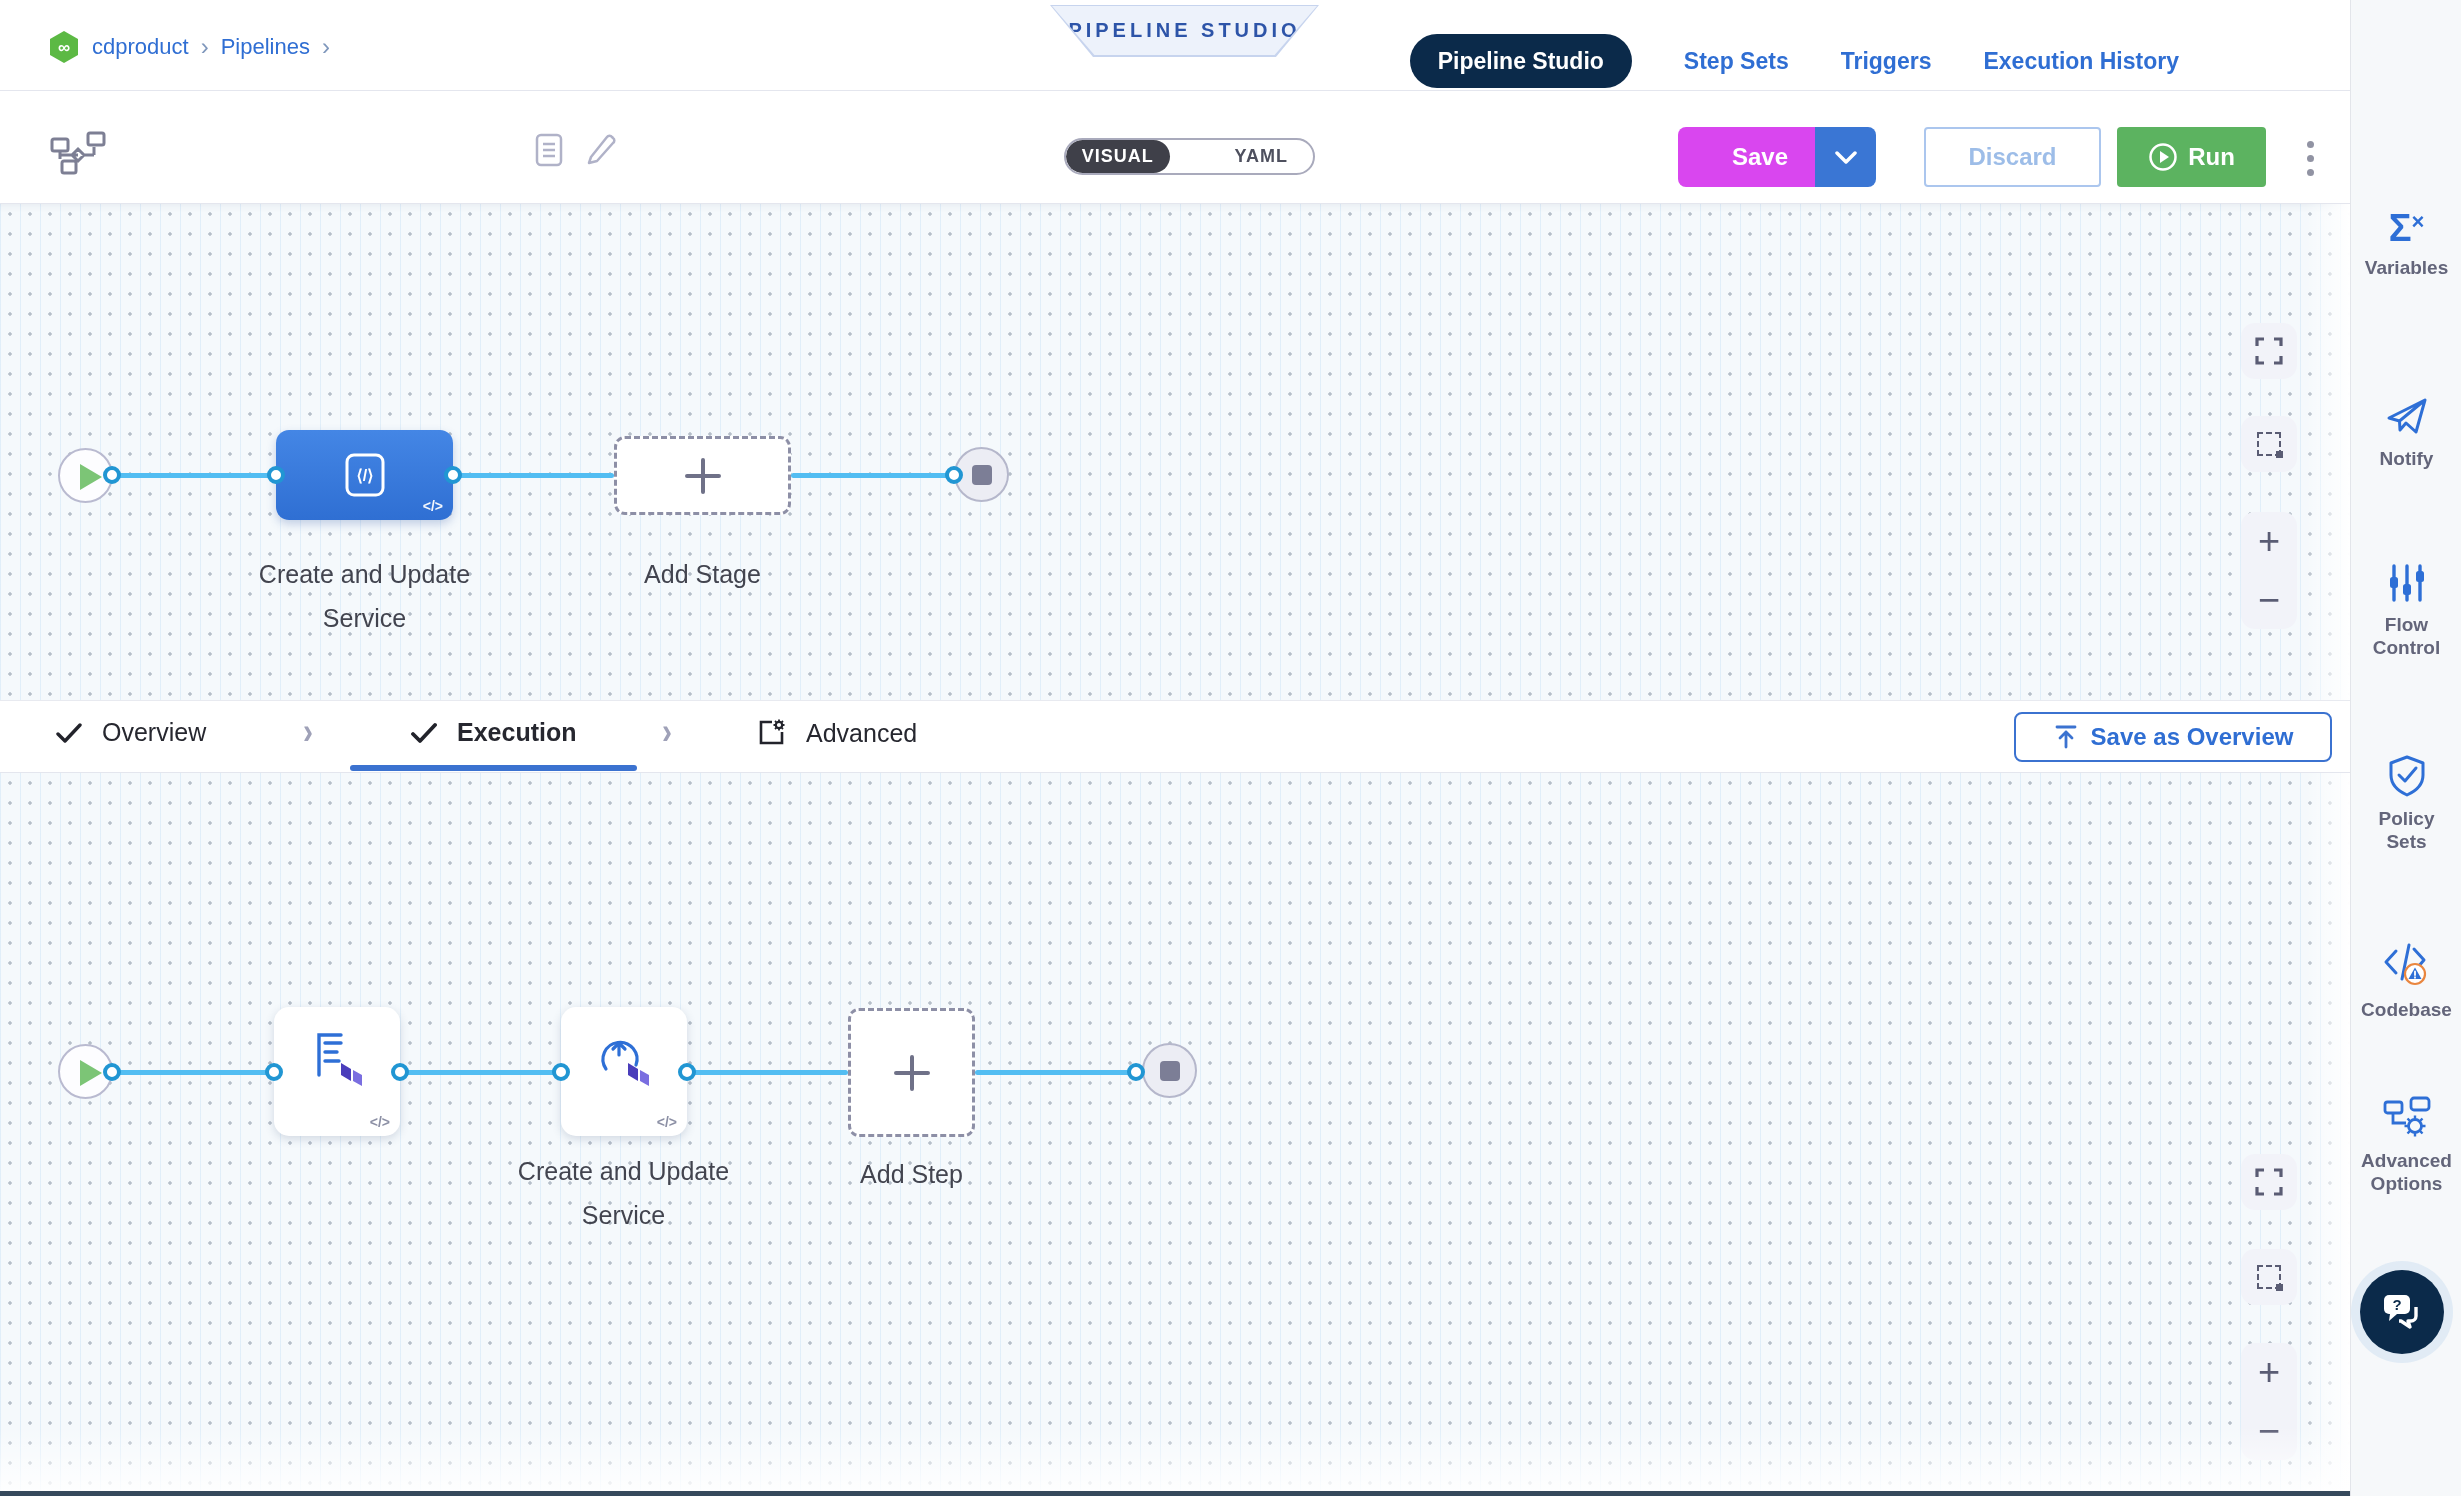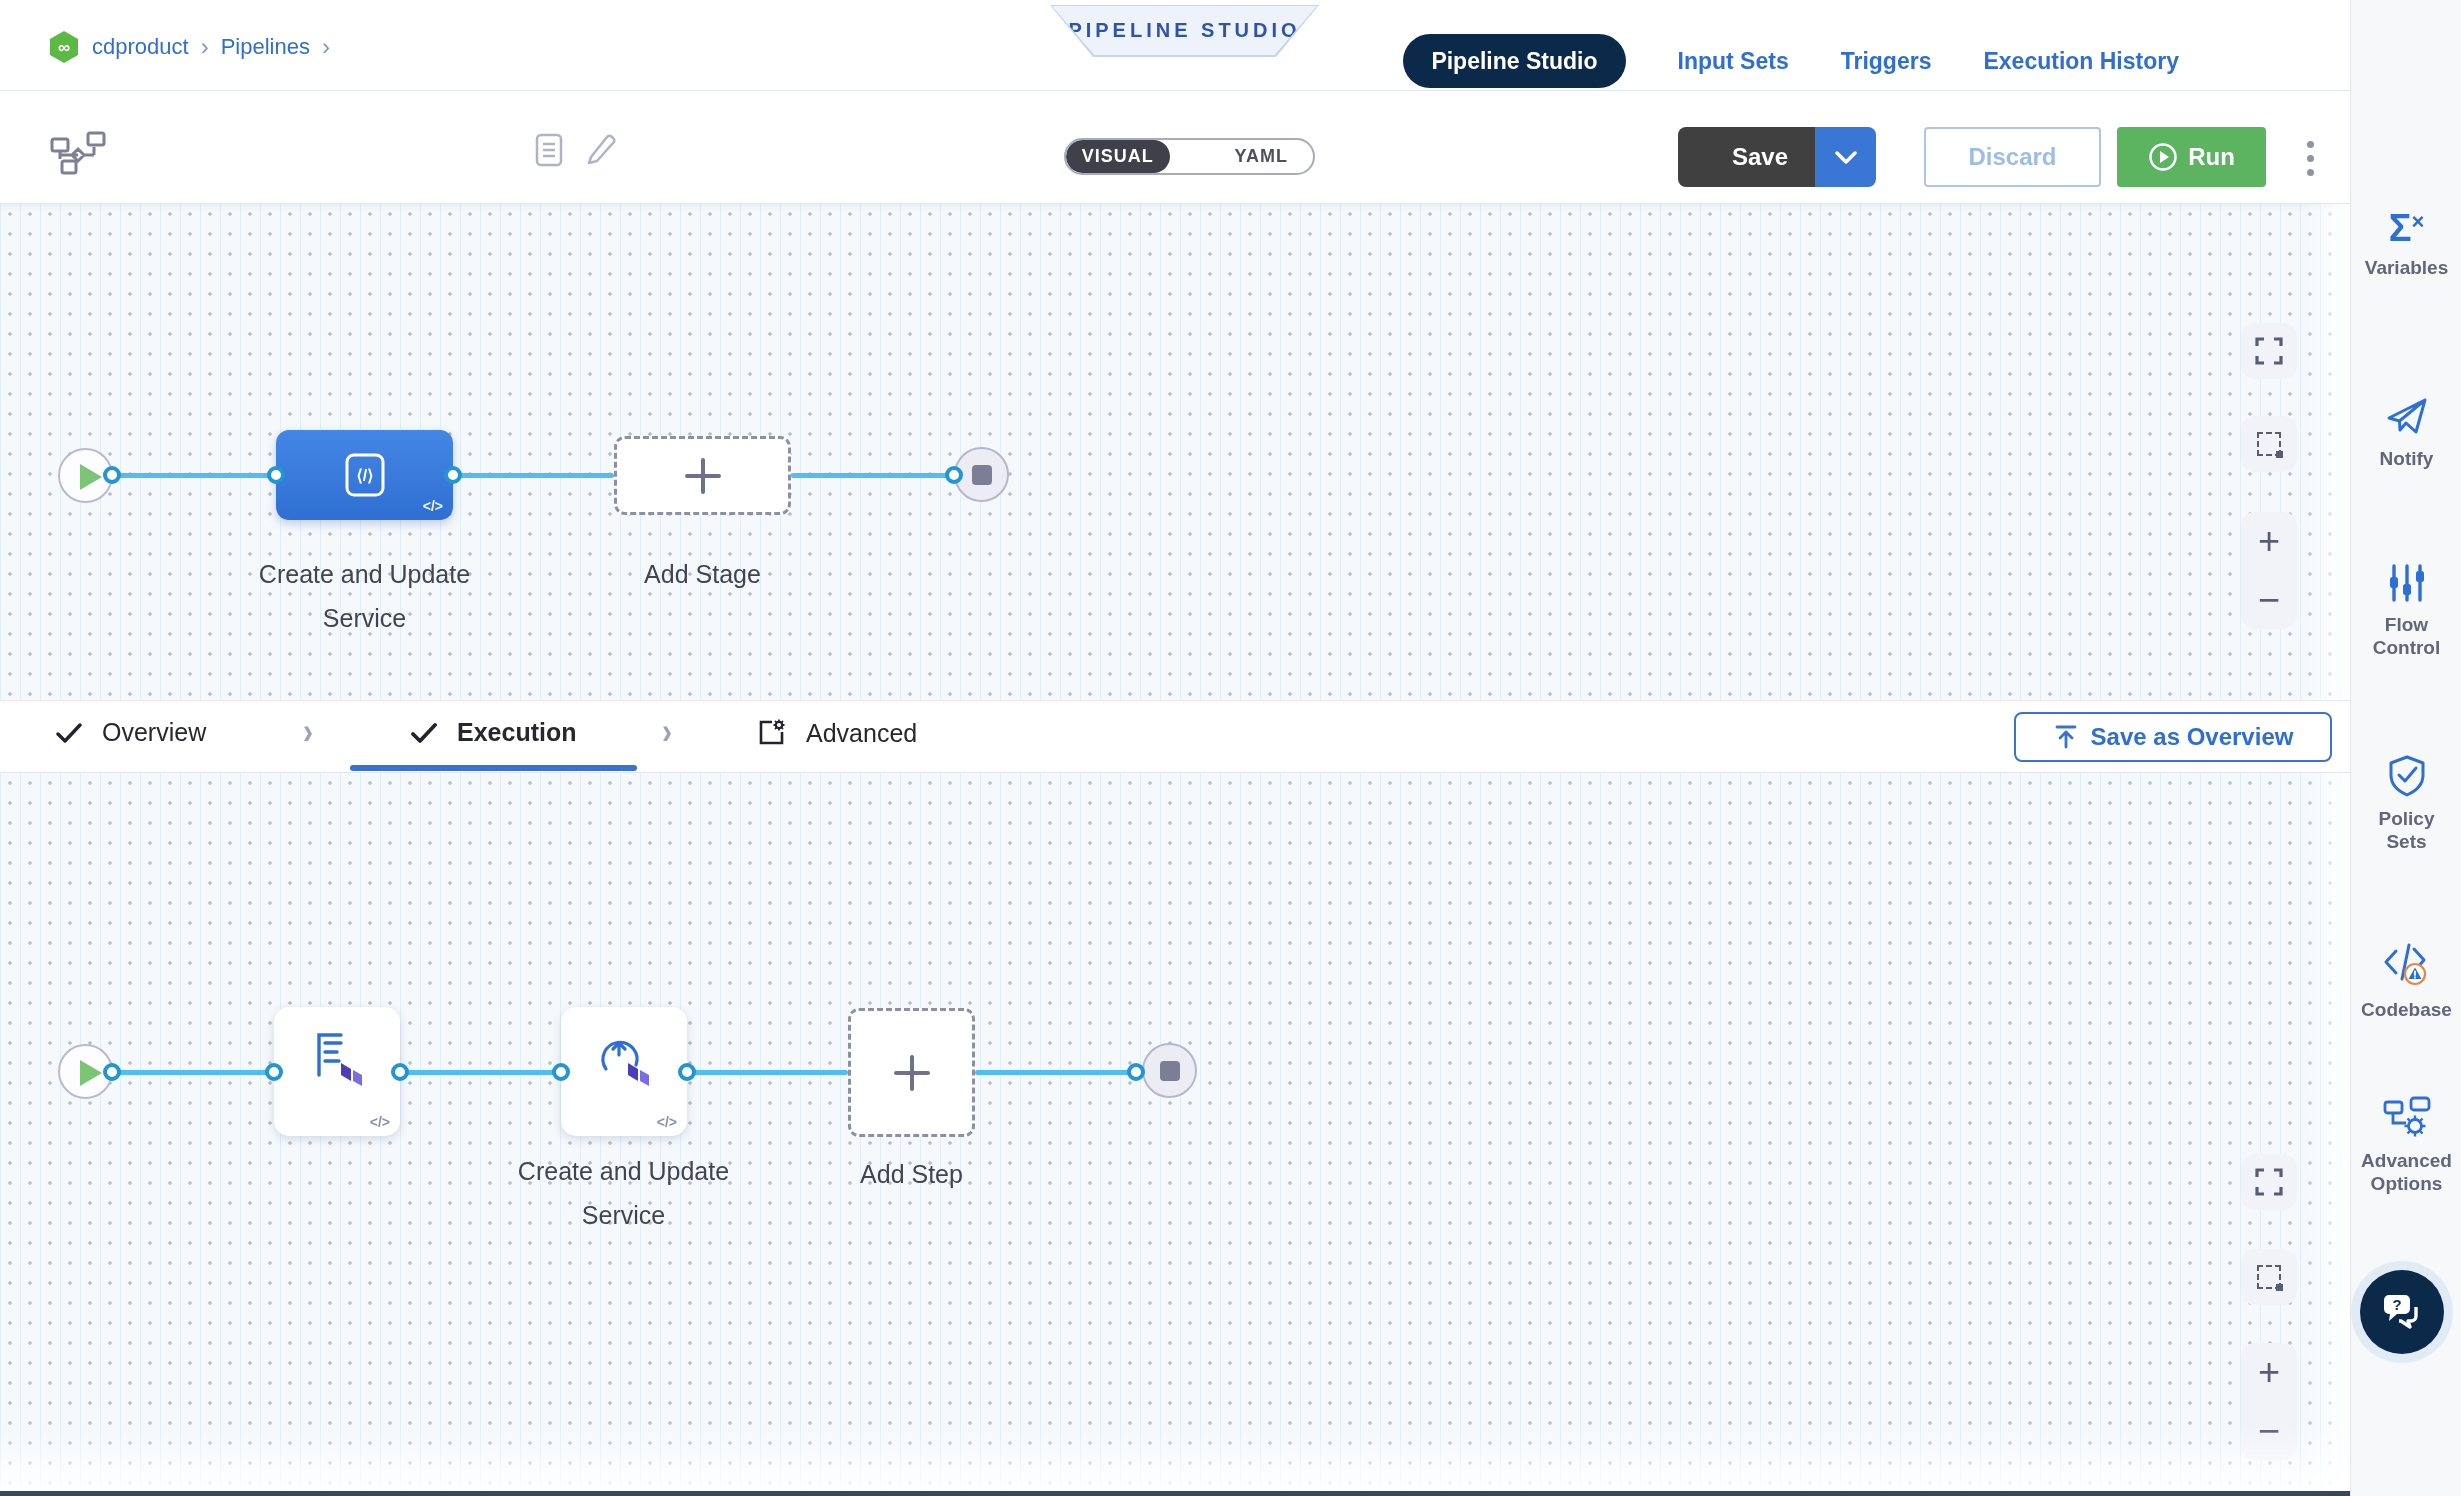--- a/index.html
+++ b/index.html
@@ -33,21 +33,21 @@
 
   
   .toggle { position:absolute; top:138px; left:1064px; height:37px; width:251px; border:2px solid #a9aabc;
     border-radius:20px; background:#fff; display:flex; overflow:hidden; }
   .toggle-seg { flex:1; display:flex; align-items:center; justify-content:center; font-size:18px; font-weight:bold; letter-spacing:1px; cursor:pointer; }
   .toggle-on { background:#3f4049; color:#fff; border-radius:18px; }
   .toggle-off { color:#4e505e;margin-left:40px; }
 
   .btn { position:absolute; height:60px; display:flex; align-items:center; justify-content:center;
     font-size:24px; font-weight:600; cursor:pointer; border-radius:4px; }
-  .btn-save-main { top:127px; left:1678px; width:164px; background:#404040; color:#fff; border-radius:8px 0 0 8px; }
+  .btn-save-main { top:127px; left:1678px; width:164px; background:#d946ef; color:#fff; border-radius:8px 0 0 8px; }
   .btn-save-caret { top:127px; left:1815px; width:61px; background:#3a76d4; border-radius:0 8px 8px 0; }
   .btn-discard { top:127px; left:1924px; width:177px; background:#fff; border:2px solid #abc6ee; color:#9dbde8; }
   .btn-run { top:127px; left:2117px; width:149px; background:#5cb360; color:#fff; gap:10px; }
   .kebab { position:absolute; top:133px; left:2292px; width:36px; height:50px; display:flex; flex-direction:column;
     align-items:center; justify-content:center; gap:7px; cursor:pointer; }
   .kebab i { width:7px; height:7px; border-radius:50%; background:#9193a3; }
 
   
   .canvas { position:absolute; left:0; width:2350px; overflow:hidden;
     background-color:#f5f9fc;
@@ -130,21 +130,21 @@
       <span class="crumb">Pipelines</span>
       <span class="crumb-sep">›</span>
     </div>
 
     <div class="studio-badge-outer">
       <div class="studio-badge-inner">PIPELINE STUDIO</div>
     </div>
 
     <div class="nav-tabs">
       <div class="nav-pill">Pipeline Studio</div>
-      <div class="nav-link">Input Sets</div>
+      <div class="nav-link">Step Sets</div>
       <div class="nav-link">Triggers</div>
       <div class="nav-link">Execution History</div>
     </div>
   </div>
 
   <div class="titlebar"></div>
   <svg class="abs" style="top:131px;left:50px;" width="56" height="44" viewBox="0 0 56 44">
     <g fill="none" stroke="#7d7f94" stroke-width="3">
       <rect x="2" y="8" width="16" height="12" rx="2"></rect>
       <rect x="38" y="2" width="16" height="12" rx="2"></rect>

